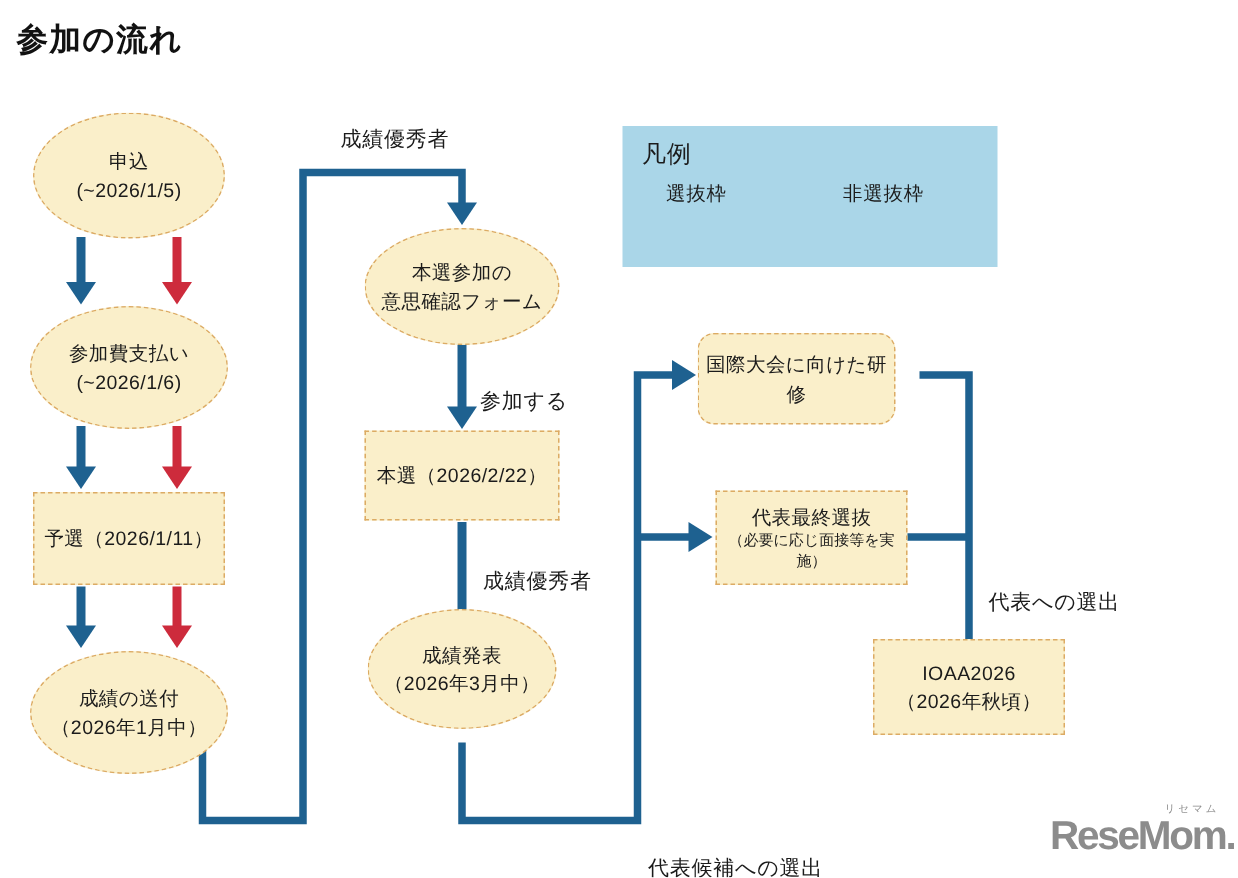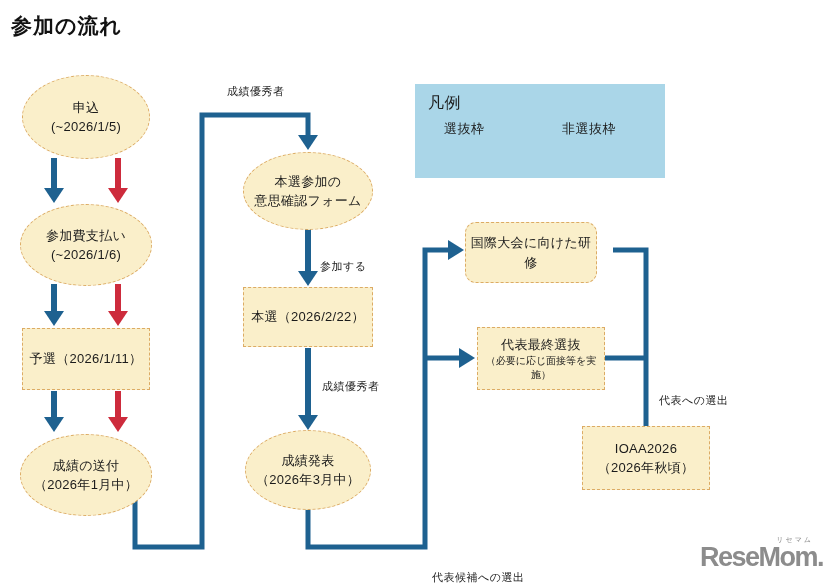--- a/index.html
+++ b/index.html
@@ -43,21 +43,21 @@
     font-size: 13px;
     line-height: 1.5;
     letter-spacing: 0.3px;
   }
   .node.ellipse { border-radius: 50%; }
   .node.rounded { border-radius: 11px; }
   .node .sub { font-size: 10px; line-height: 1.4; letter-spacing: 0; }
   .edge-label {
     position: absolute;
     z-index: 3;
-    font-size: 11px;
+    font-size: 14px;
     letter-spacing: 0.5px;
     white-space: nowrap;
   }
   .legend {
     position: absolute;
     left: 415px; top: 84px;
     width: 250px; height: 94px;
     background: var(--color-legend-bg, #aad6e8);
     z-index: 2;
   }
@@ -184,21 +184,21 @@
 
   <div class="node ellipse" style="left:243px;top:152px;width:130px;height:78px;">
     <span>本選参加の</span>
     <span>意思確認フォーム</span>
   </div>
 
   <div class="node" style="left:243px;top:287px;width:130px;height:60px;">
     <span>本選（2026/2/22）</span>
   </div>
 
-  <div class="node ellipse" style="left:245px;top:430px;width:126px;height:80px;">
+  <div class="node ellipse" style="left:245px;top:406px;width:126px;height:80px;">
     <span>成績発表</span>
     <span>（2026年3月中）</span>
   </div>
 
   <div class="node rounded" style="left:465px;top:222px;width:132px;height:61px;">
     <span>国際大会に向けた研修</span>
   </div>
 
   <div class="node" style="left:477px;top:327px;width:128px;height:63px;">
     <span>代表最終選抜</span>

